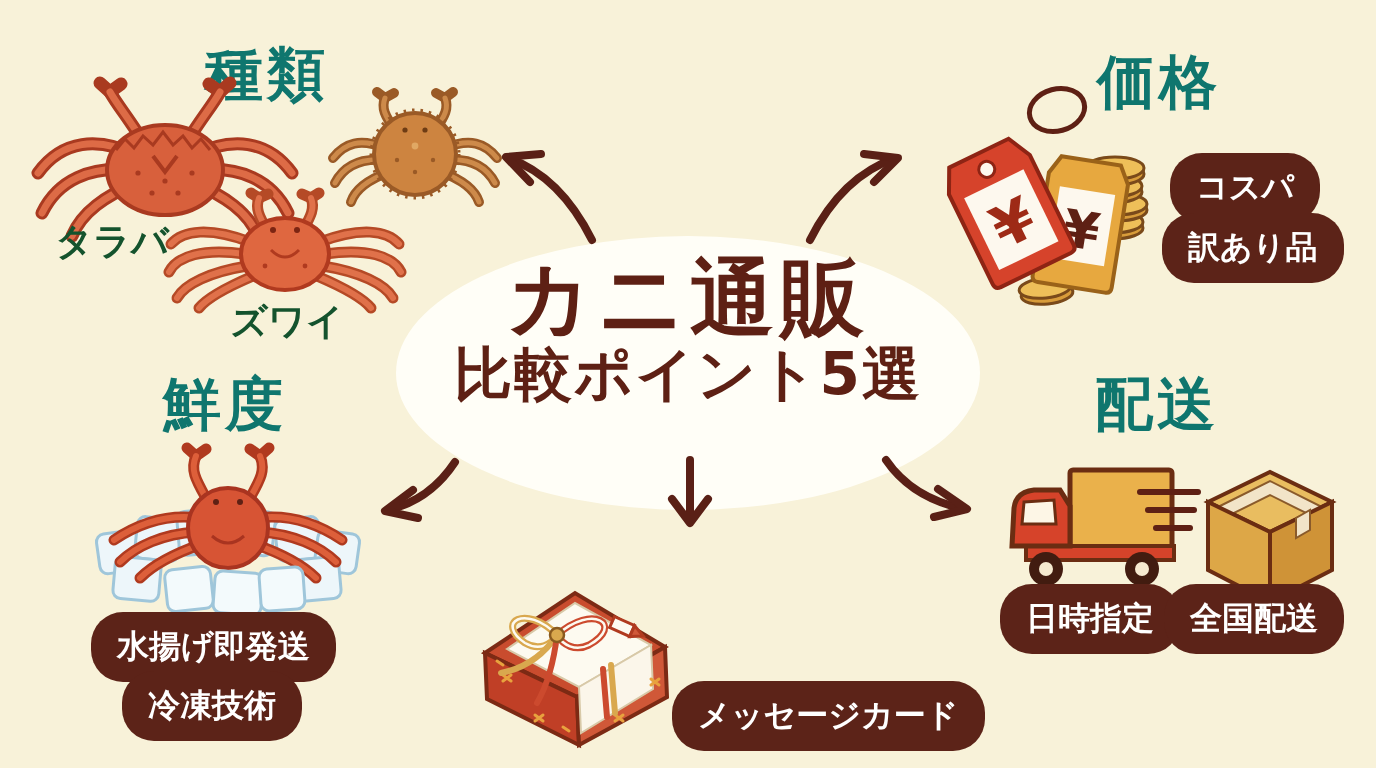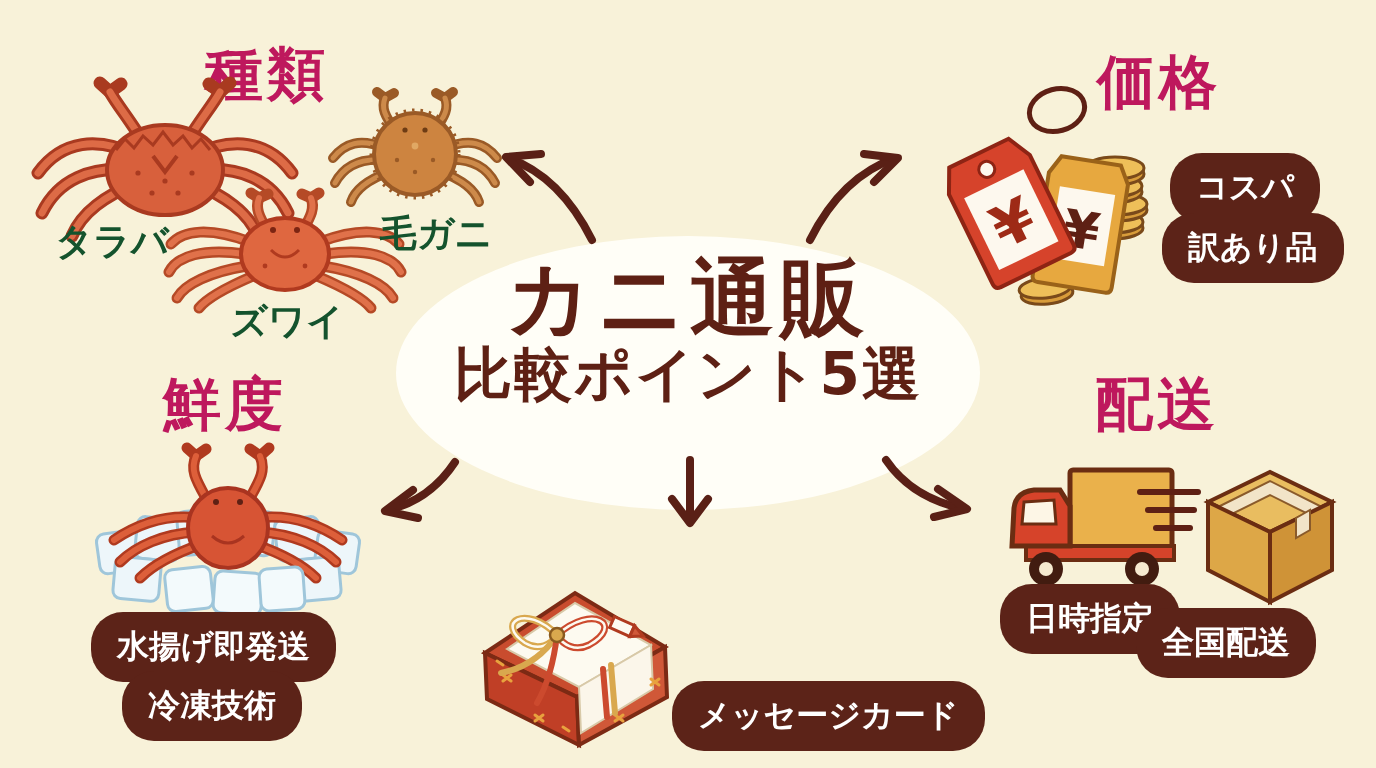--- a/index.html
+++ b/index.html
@@ -16,21 +16,21 @@
   }
   .ctitle {
     position:absolute; left:688px; transform:translateX(-50%);
     font-weight:800; white-space:nowrap; color:#5e2014;
   }
   .ct1 { top:242px; font-size:84px; letter-spacing:6px; }
   .ct2 { top:336px; font-size:58px; letter-spacing:2px; }
   .htitle {
     position:absolute; transform:translateX(-50%);
     font-weight:800; font-size:58px; letter-spacing:4px;
-    color:#be185d; white-space:nowrap;
+    color:#0f766e; white-space:nowrap;
   }
   .crablabel {
     position:absolute; transform:translateX(-50%);
     font-weight:800; font-size:37px; color:#14532d; white-space:nowrap;
   }
   .badge {
     position:absolute; height:70px; padding:0 26px;
     background:#5c2318; color:#ffffff;
     font-weight:800; font-size:32px; white-space:nowrap;
     display:flex; align-items:center; justify-content:center;
@@ -179,21 +179,20 @@
       <circle cx="90" cy="66" r="44" fill="none" stroke="#9a5a26" stroke-width="3" stroke-dasharray="2.5,6"></circle>
       <circle cx="90" cy="66" r="41" fill="#cd8440" stroke="#9a5a26" stroke-width="4"></circle>
       <circle cx="80" cy="42" r="2.6" fill="#6e3c14"></circle>
         <circle cx="100" cy="42" r="2.6" fill="#6e3c14"></circle>
       <circle cx="90" cy="58" r="3.4" fill="#e0a864"></circle>
       <circle cx="72" cy="72" r="2.2" fill="#9a5a26"></circle>
         <circle cx="108" cy="72" r="2.2" fill="#9a5a26"></circle>
         <circle cx="90" cy="84" r="2.2" fill="#9a5a26"></circle>
     </g>
   </svg>
-  <div class="crablabel" style="left:436px; top:209px;">毛ガニ</div>
 
   <div class="htitle" style="left:1159px; top:44px;text-align:right;">価格</div>
 
   <svg style="left:915px; top:82px;" width="240" height="225" viewBox="0 0 240 225">
 
     <g>
       <g>
         <ellipse cx="198" cy="146" rx="30" ry="11" fill="#d89c3a" stroke="#7a4a1a" stroke-width="3"></ellipse>
         <ellipse cx="198" cy="140" rx="30" ry="11" fill="#eebf59" stroke="#7a4a1a" stroke-width="3"></ellipse>
         <ellipse cx="202" cy="128" rx="30" ry="11" fill="#d89c3a" stroke="#7a4a1a" stroke-width="3"></ellipse>
@@ -348,15 +347,15 @@
 
   <svg style="left:1198px; top:450px;" width="145" height="160" viewBox="0 0 145 160">
     <polygon points="10,52 72,22 134,52 72,82" fill="#e9bd60" stroke="#6b2d12" stroke-width="4"></polygon>
     <polygon points="20,57 72,31 124,57 110,64 72,45 34,64" fill="#f2e4c8" stroke="#8a5a2a" stroke-width="2"></polygon>
     <polygon points="10,52 72,82 72,152 10,120" fill="#dda747" stroke="#6b2d12" stroke-width="4"></polygon>
     <polygon points="72,82 134,52 134,120 72,152" fill="#cf9337" stroke="#6b2d12" stroke-width="4"></polygon>
     <polygon points="98,68 112,60 112,80 98,88" fill="#f2e4c8" stroke="#8a5a2a" stroke-width="2"></polygon>
   </svg>
 
   <div class="badge" style="left:1000px; top:584px;">日時指定</div>
-  <div class="badge" style="left:1136px; top:584px;margin-top:24px;">全国配送</div>
+  <div class="badge" style="left:1164px; top:584px;">全国配送</div>
 
 </div>
 
 </body></html>

